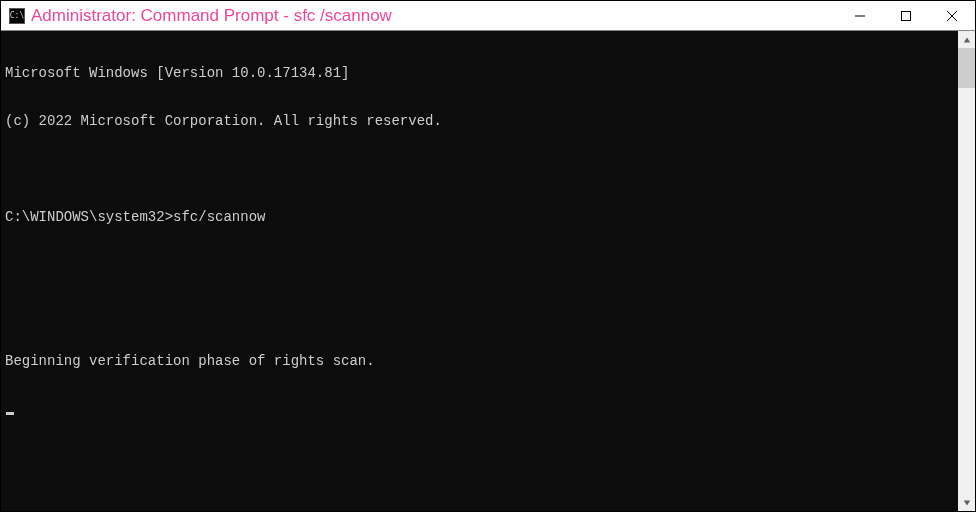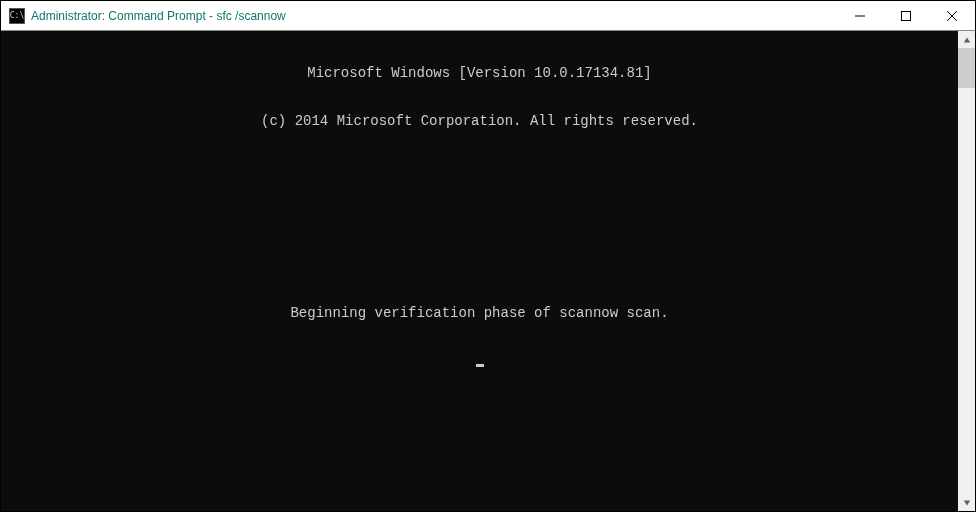--- a/index.html
+++ b/index.html
@@ -42,22 +42,22 @@
       align-items: center;
       justify-content: center;
     }
     .titlebar-icon-text {
       color: #ccc;
       font-size: 8px;
       font-family: Consolas, monospace;
       line-height: 1;
     }
     .titlebar-title {
-      font-size: 12px;
-      color: #0f766e;
+      font-size: 17px;
+      color: #ec4899;
       flex: 1;
       white-space: nowrap;
       overflow: hidden;
     }
     .titlebar-controls {
       display: flex;
       height: 100%;
     }
     .titlebar-btn {
       width: 46px;
@@ -85,21 +85,20 @@
     .terminal {
       flex: 1;
       background: #0c0c0c;
       color: #cccccc;
       font-family: Consolas, "Courier New", monospace;
       font-size: 14px;
       line-height: 16px;
       padding: 2px 4px;
       white-space: pre;
       overflow: hidden;
-      text-align: center;
     }
     .terminal .line {
       min-height: 16px;
     }
     .cursor {
       display: inline-block;
       width: 8px;
       height: 3px;
       background: #cccccc;
       vertical-align: baseline;
@@ -166,25 +165,26 @@
         <svg viewBox="0 0 10 10">
             <line x1="0" y1="0" x2="10" y2="10"></line>
             <line x1="10" y1="0" x2="0" y2="10"></line>
           </svg>
       </div>
     </div>
   </div>
   <div class="client-area">
     <div class="terminal">
       <div class="line">Microsoft Windows [Version 10.0.17134.81]</div>
-      <div class="line">(c) 2014 Microsoft Corporation. All rights reserved.</div>
+      <div class="line">(c) 2022 Microsoft Corporation. All rights reserved.</div>
+      <div class="line"></div>
+      <div class="line">C:\WINDOWS\system32&gt;sfc/scannow</div>
       <div class="line"></div>
       <div class="line"></div>
-      <div class="line"></div>
-      <div class="line">Beginning verification phase of scannow scan.</div>
+      <div class="line">Beginning verification phase of rights scan.</div>
       <div class="line"><span class="cursor"></span></div>
     </div>
     <div class="scrollbar">
       <div class="scroll-btn">
         <svg viewBox="0 0 10 10">
             <polygon points="5,2 9,8 1,8"></polygon>
           </svg>
       </div>
       <div class="scroll-track">
         <div class="scroll-thumb"></div>

